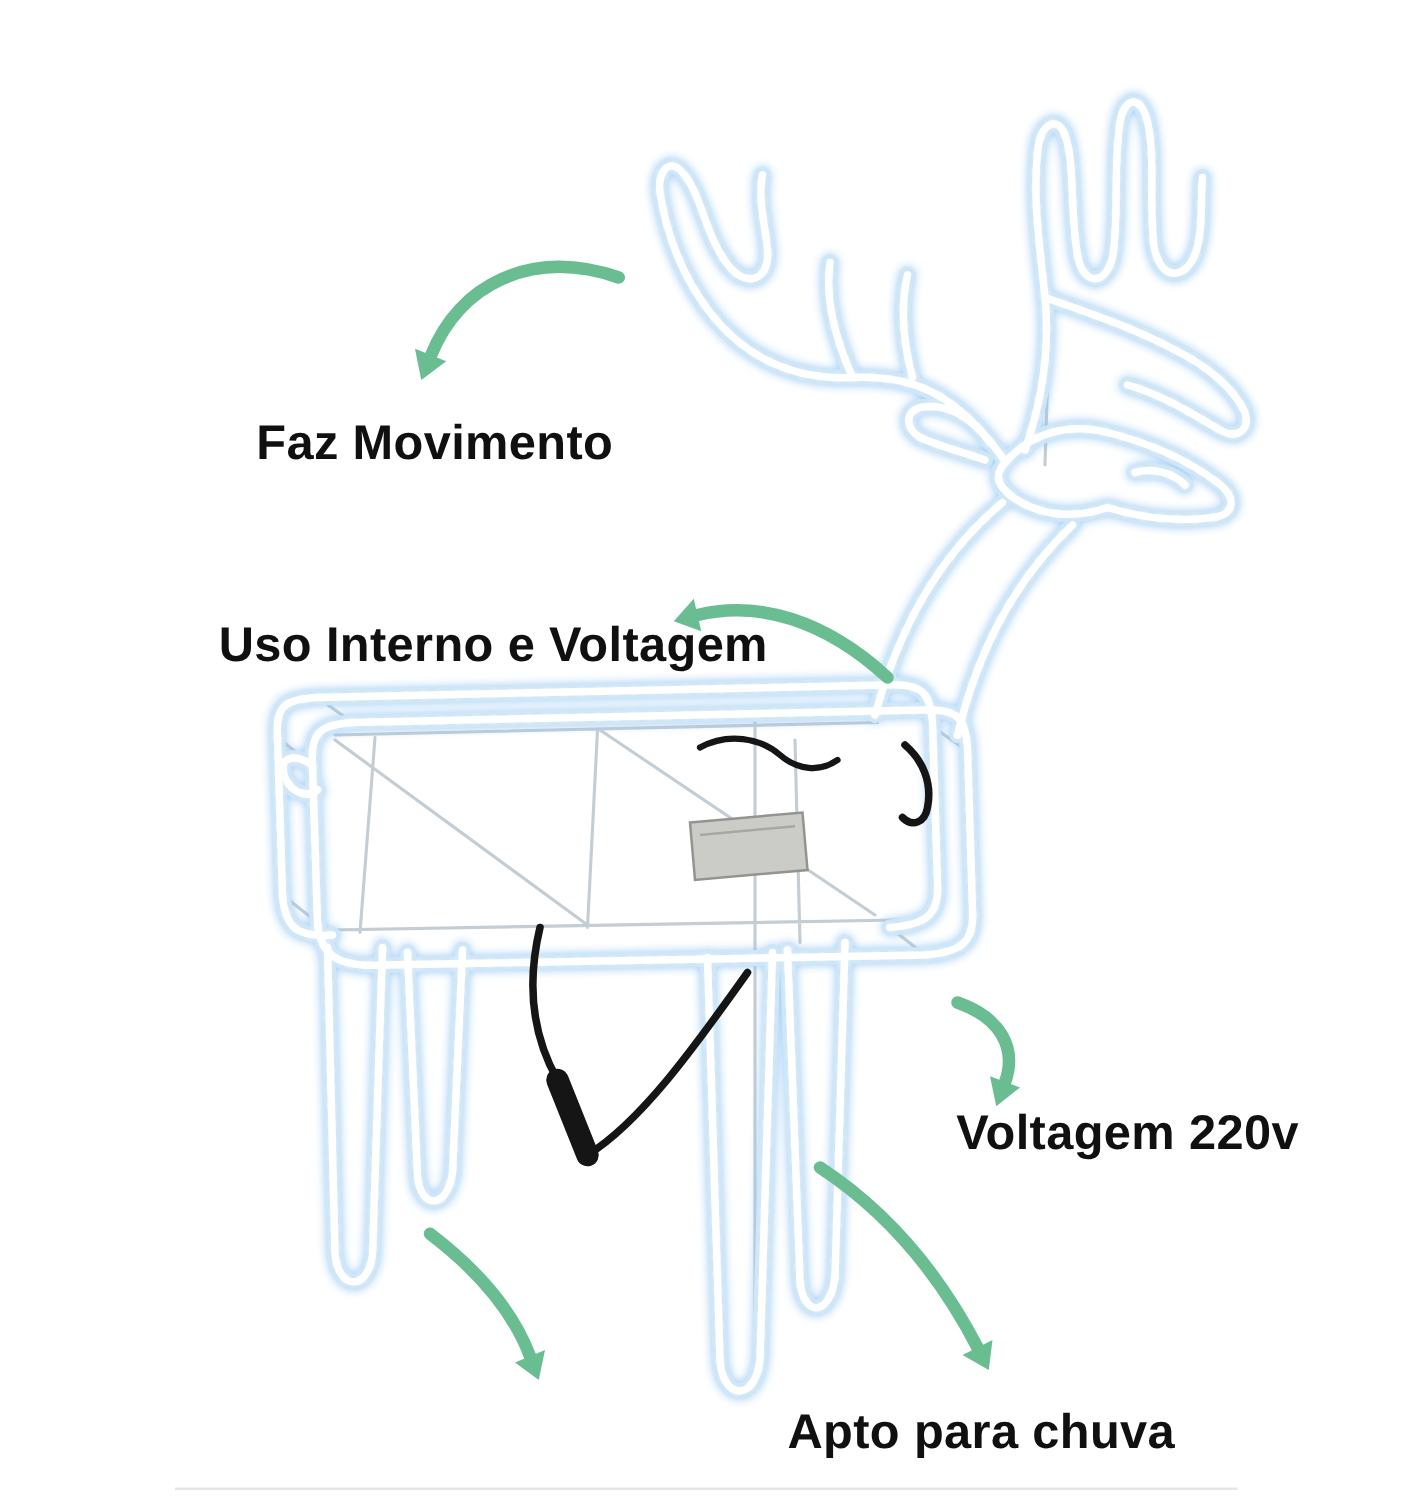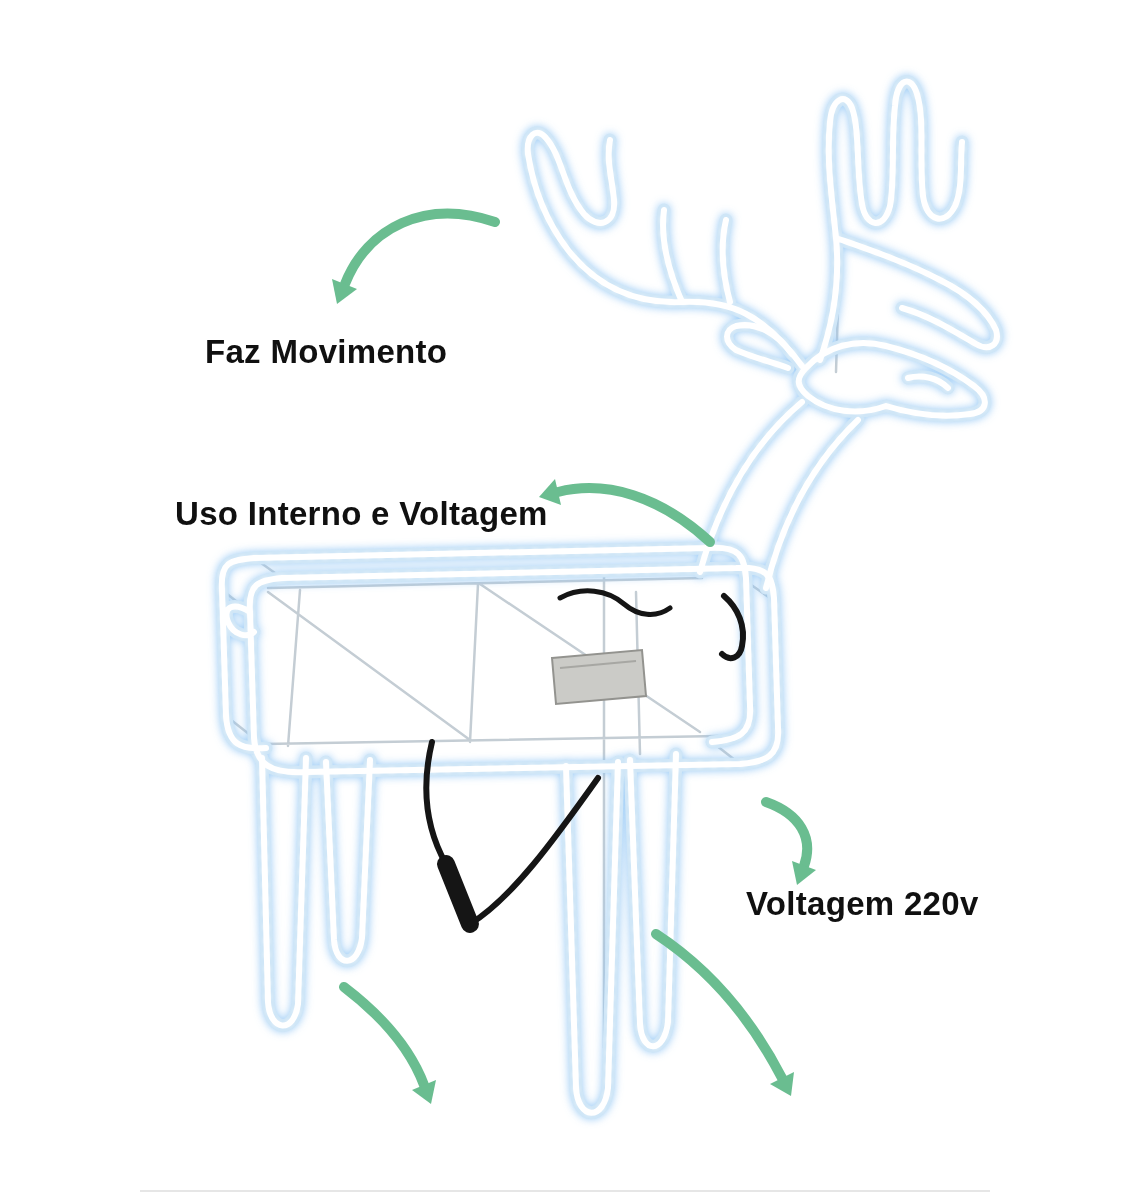--- a/index.html
+++ b/index.html
@@ -2,21 +2,21 @@
 <html style="--arrow-green: #6abd90; --label-text: #101010; --rope-tube: #cfe6f7; --rope-core: #ffffff; --cable-black: #151515; --metal-box: #cbcbc7;"><head>
 <meta charset="utf-8">
 <title>Recreated screenshot</title>
 <style>
   html,body{margin:0;padding:0;background:#ffffff;}
   .stage{
     position:relative;width:1121px;height:1200px;background:#ffffff;overflow:hidden;
     font-family:"Liberation Sans", sans-serif;
   }
   .label{
-    position:absolute;font-weight:700;font-size:33px;color:var(--label-text,#101010);
+    position:absolute;font-weight:700;font-size:39px;color:var(--label-text,#101010);
     white-space:nowrap;letter-spacing:.3px;
   }
   .arrow{position:absolute;overflow:visible;}
   .arrow path{stroke:var(--arrow-green,#6abd90);stroke-width:10;fill:none;stroke-linecap:round;}
   .arrow polygon{fill:var(--arrow-green,#6abd90);stroke:none;}
   .deer{position:absolute;left:0;top:0;}
   .wires{stroke:#c4cdd4;stroke-width:2.5;fill:none;stroke-linecap:round;}
   .rope-tube{stroke:var(--rope-tube,#cfe6f7);stroke-width:13;fill:none;stroke-linecap:round;stroke-linejoin:round;
              filter:drop-shadow(0 0 4px rgba(140,195,245,.85));}
   .rope-core{stroke:var(--rope-core,#ffffff);stroke-width:6;fill:none;stroke-linecap:round;stroke-linejoin:round;}
@@ -84,18 +84,19 @@
 
   <svg class="arrow" style="left:638px;top:918px;" width="180" height="200" viewBox="0 0 180 200">
     <path d="M18 16 C76 54 116 106 144 160"></path>
     <polygon points="153,178 132,166 156,154"></polygon>
   </svg>
 
   <div class="label" style="left:205px;top:333px;">Faz Movimento</div>
 
   <div class="label" style="left:175px;top:495px;">Uso Interno e Voltagem</div>
 
-  <div class="label" style="left:746px;top:885px;">Voltagem 220v</div>
+  <div class="label" style="left:765px;top:885px;">Voltagem 220v</div>
 
 
+  <div class="label" style="left:630px;top:1124px;">Apto para chuva</div>
 
   <div class="floor-line"></div>
 </div>
 
 </body></html>

